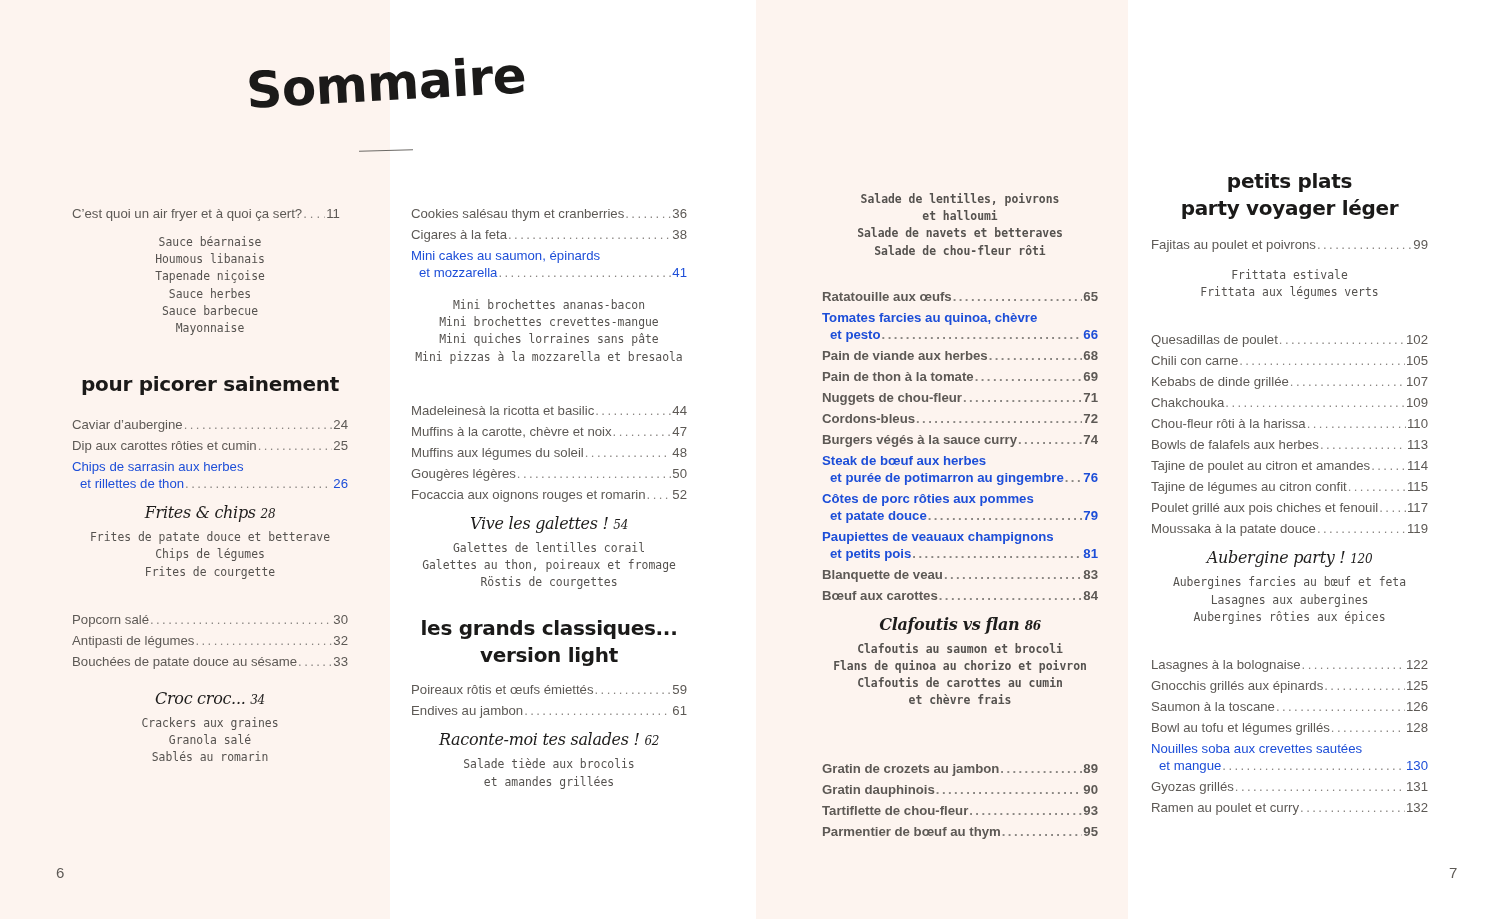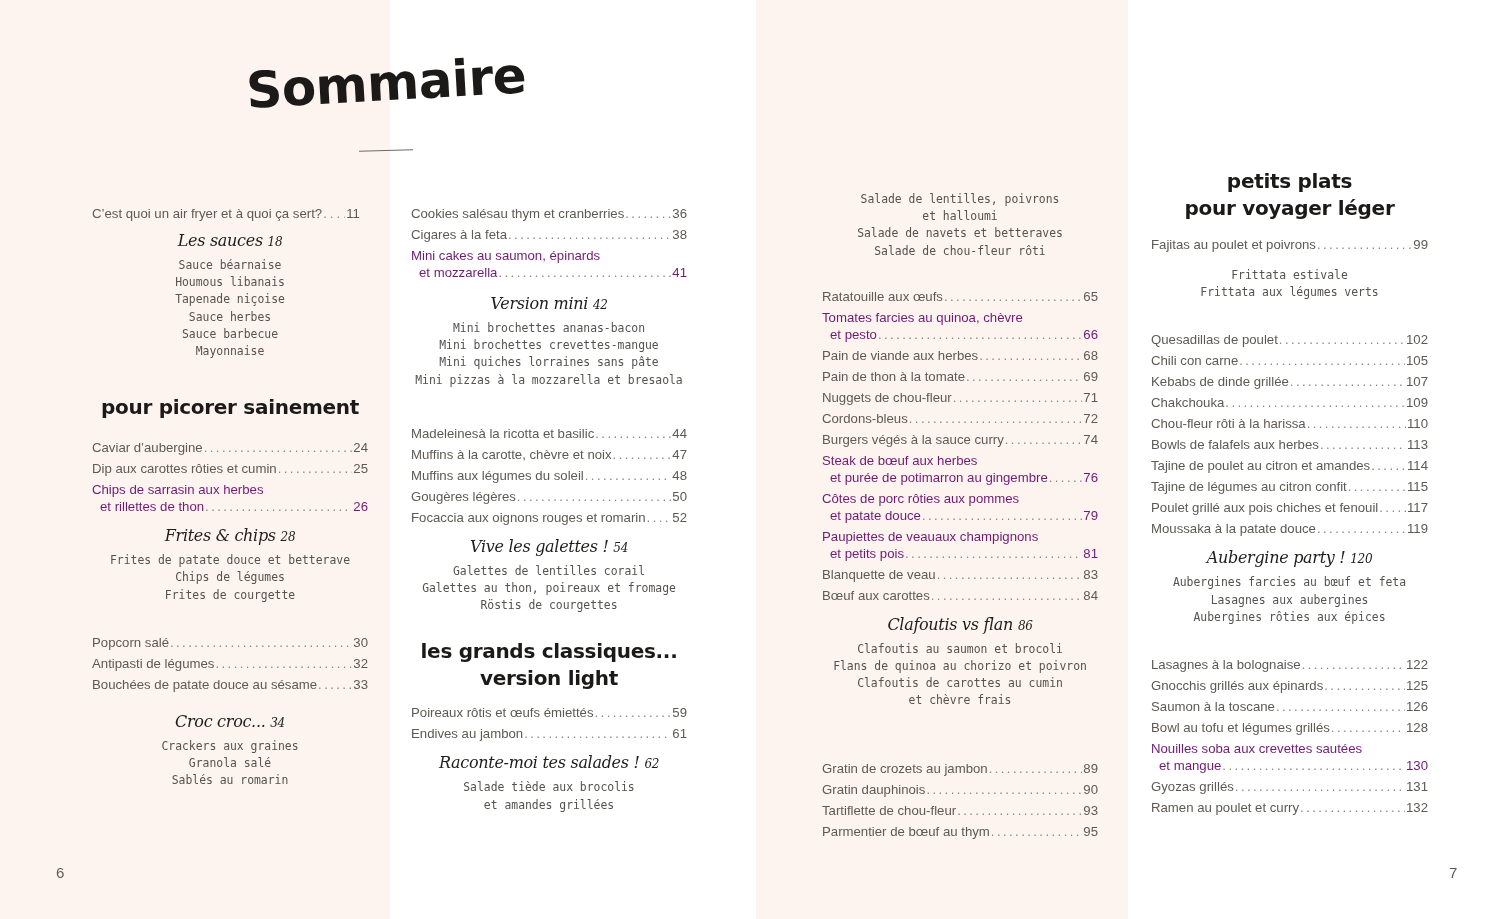--- a/index.html
+++ b/index.html
@@ -33,21 +33,21 @@
     }
     .item .txt { flex: 0 0 auto; }
     .item .dots {
       flex: 1 1 auto; overflow: hidden; margin: 0 1px;
       color: #8a8682; letter-spacing: 2.4px;
     }
     .item .dots::before {
       content: "........................................................................................................";
     }
     .item .pg { flex: 0 0 auto; }
-    .item2 { font-size: 13.2px; line-height: 17px; color: #701a75; white-space: nowrap; }
+    .item2 { font-size: 13.2px; line-height: 17px; color: #1d4ed8; white-space: nowrap; }
     .item2 .line2 { display: flex; padding-left: 8px; }
     .item2 .line2 .dots { flex: 1 1 auto; overflow: hidden; margin: 0 1px; color: #8a8682; letter-spacing: 2.4px; }
     .item2 .line2 .dots::before {
       content: "........................................................................................................";
     }
     .gap4 { height: 4px; }
 
     .script {
       text-align: center; font-family: "DejaVu Serif", serif; font-style: italic;
       font-size: 16px; color: #1e1d1c; line-height: 22px;
@@ -68,31 +68,27 @@
   </style>
 </head>
 <body>
 
 <div class="bg-band bg-1"></div>
 <div class="bg-band bg-3"></div>
 
 <div class="title">Sommaire</div>
 <div class="title-rule"></div>
 
-<div class="col" style="left:92px; top:205px; width:276px;">
+<div class="col" style="left:72px; top:205px; width:276px;">
   <div class="item">
     <span class="txt">C’est quoi un air fryer et à quoi ça sert?</span>
     <span class="dots" style="letter-spacing:3px; max-width:22px;"></span>
     <span class="pg">11</span>
   </div>
   <div style="height:8px"></div>
-  <div class="script">
-    <span>Les sauces</span>
-    <span class="num">18</span>
-  </div>
   <div style="height:4px"></div>
   <div class="mono">Sauce béarnaise</div>
   <div class="mono">Houmous libanais</div>
   <div class="mono">Tapenade niçoise</div>
   <div class="mono">Sauce herbes</div>
   <div class="mono">Sauce barbecue</div>
   <div class="mono">Mayonnaise</div>
   <div style="height:34px"></div>
   <div class="section">pour picorer sainement</div>
   <div style="height:14px"></div>
@@ -171,24 +167,20 @@
   <div class="gap4"></div>
   <div class="item2">
     <div>Mini cakes au saumon, épinards</div>
     <div class="line2">
         <span>et mozzarella</span>
         <span class="dots"></span>
         <span>41</span>
       </div>
   </div>
   <div style="height:12px"></div>
-  <div class="script">
-    <span>Version mini</span>
-    <span class="num">42</span>
-  </div>
   <div style="height:4px"></div>
   <div class="mono">Mini brochettes ananas-bacon</div>
   <div class="mono">Mini brochettes crevettes-mangue</div>
   <div class="mono">Mini quiches lorraines sans pâte</div>
   <div class="mono">Mini pizzas à la mozzarella et bresaola</div>
   <div style="height:36px"></div>
   <div class="item">
       <span class="txt">Madeleinesà la ricotta et basilic</span>
       <span class="dots"></span>
       <span class="pg">44</span>
@@ -246,21 +238,21 @@
   <div style="height:10px"></div>
   <div class="script">
     <span>Raconte-moi tes salades !</span>
     <span class="num">62</span>
   </div>
   <div style="height:4px"></div>
   <div class="mono">Salade tiède aux brocolis</div>
   <div class="mono">et amandes grillées</div>
 </div>
 
-<div class="col" style="left:822px; top:191px; width:276px;">
+<div class="col" style="left:822px; top:191px; width:276px;font-weight:bold;">
   <div class="mono">Salade de lentilles, poivrons</div>
   <div class="mono">et halloumi</div>
   <div class="mono">Salade de navets et betteraves</div>
   <div class="mono">Salade de chou-fleur rôti</div>
   <div style="height:28px"></div>
   <div class="item">
       <span class="txt">Ratatouille aux œufs</span>
       <span class="dots"></span>
       <span class="pg">65</span>
     </div>
@@ -374,21 +366,21 @@
   <div class="item">
       <span class="txt">Parmentier de bœuf au thym</span>
       <span class="dots"></span>
       <span class="pg">95</span>
     </div>
 </div>
 
 <div class="col" style="left:1151px; top:168px; width:277px;">
   <div class="section">
     <div>petits plats</div>
-    <div>pour voyager léger</div>
+    <div>party voyager léger</div>
   </div>
   <div style="height:14px"></div>
   <div class="item">
       <span class="txt">Fajitas au poulet et poivrons</span>
       <span class="dots"></span>
       <span class="pg">99</span>
     </div>
   <div style="height:10px"></div>
   <div style="height:4px"></div>
   <div class="mono">Frittata estivale</div>

